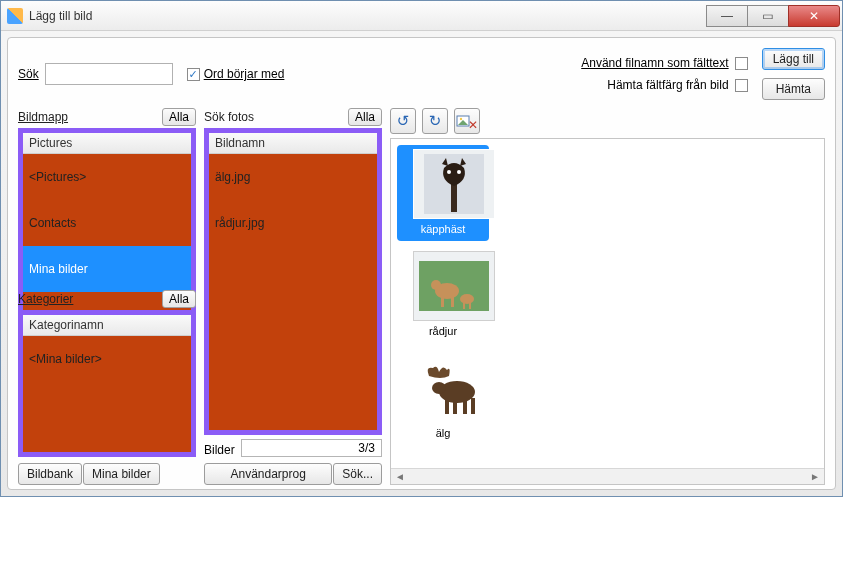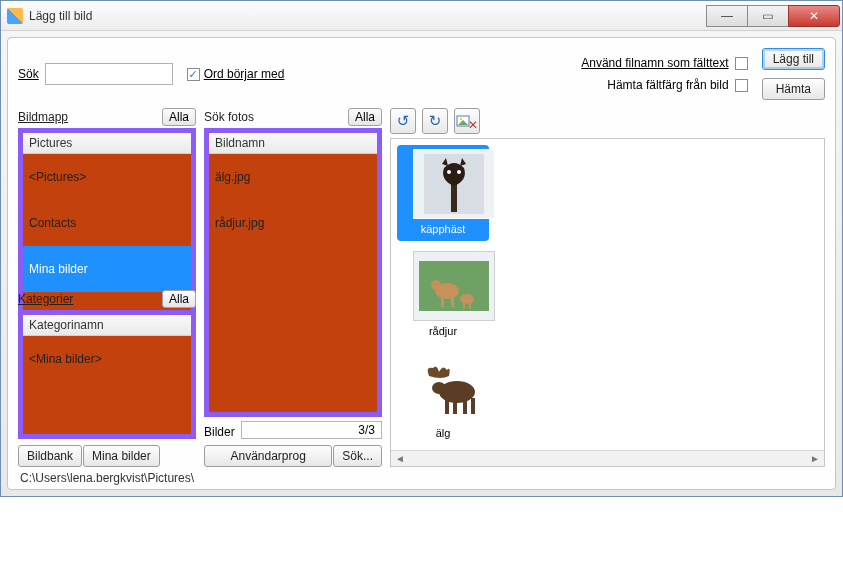--- a/index.html
+++ b/index.html
@@ -337,15 +337,14 @@
           </div>
           <div class="hscroll">
             <span>◄</span>
             <span>►</span>
           </div>
         </div>
       </div>
 
     </div>
 
-    <div class="status">C:\Users\lena.bergkvist\Pictures\</div>
   </div>
 </div>
 
 </body></html>

